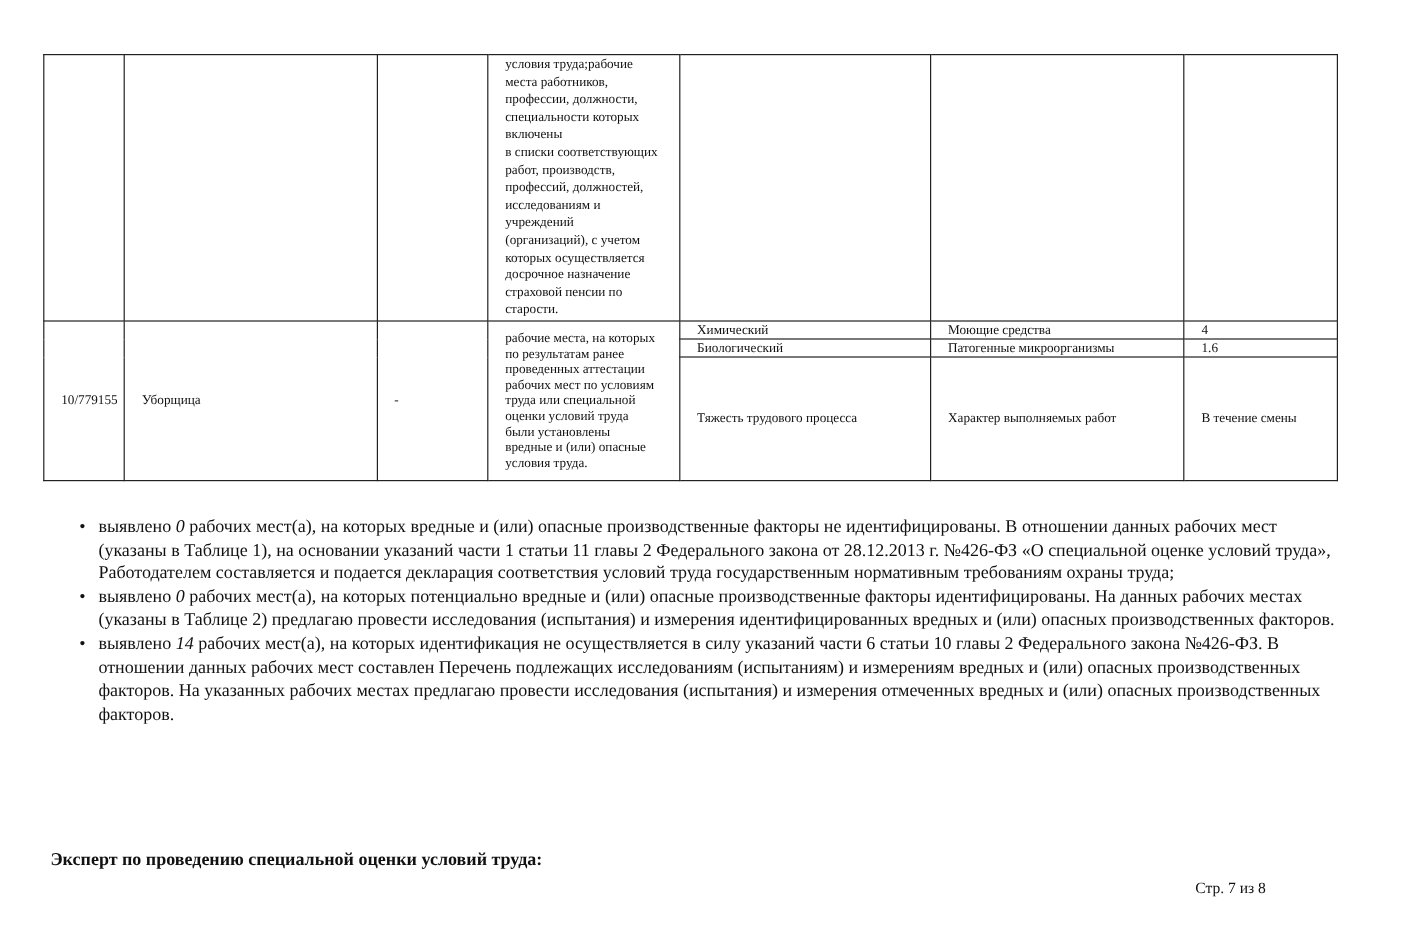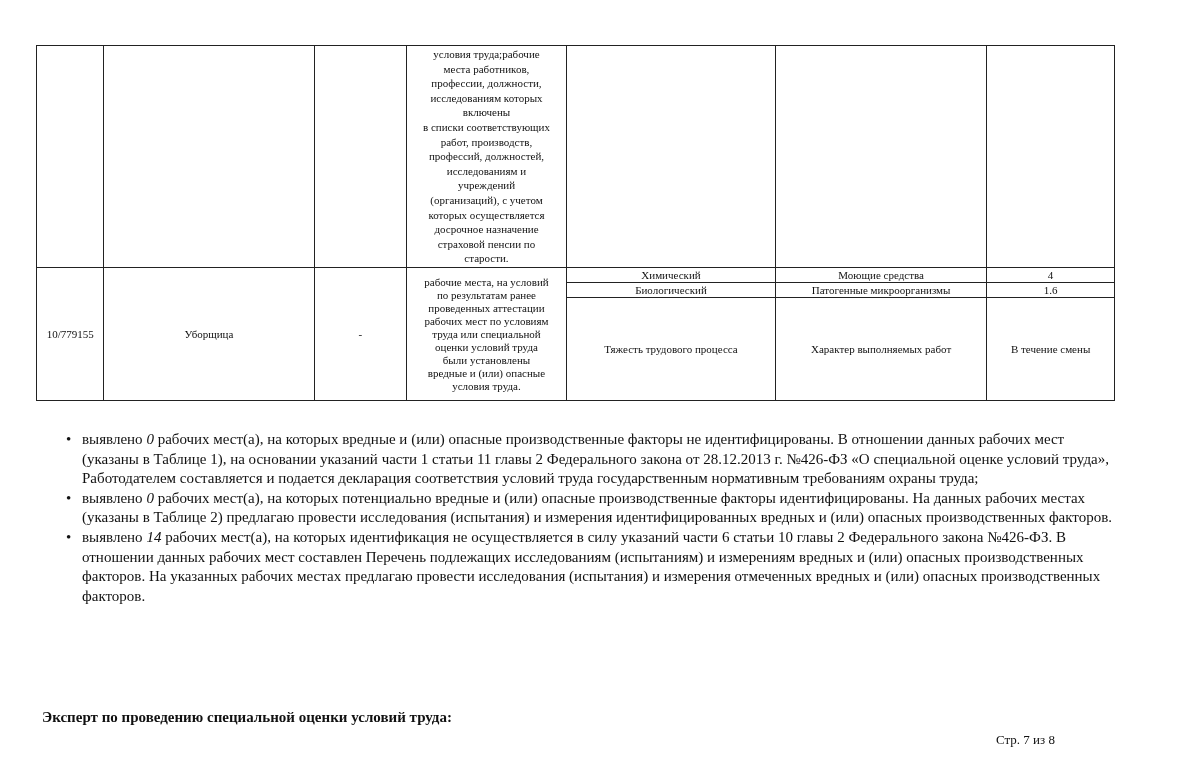--- a/index.html
+++ b/index.html
@@ -4,21 +4,21 @@
 <style>
   html, body { margin: 0; padding: 0; }
   body {
     width: 1180px; height: 775px; background: #ffffff; position: relative; overflow: hidden;
     font-family: "Liberation Serif", serif; color: #111;
   }
   table.t {
     position: absolute; left: 36px; top: 45px; border-collapse: collapse; table-layout: fixed;
     width: 1079px; font-size: 11px; line-height: 14.6px;
   }
-  table.t td { border: 1px solid #222; text-align: center; vertical-align: middle; padding: 0 3px; }
+  table.t td { border: 1px solid #222; text-align: left; vertical-align: middle; padding: 0 14px; }
   .c1 { width: 67px; } .c2 { width: 209px; } .c3 { width: 92px; } .c4 { width: 159px; }
   .c5 { width: 208px; } .c6 { width: 210px; } .c7 { width: 127px; }
   tr.r-top { height: 222px; }
   tr.r-s { height: 15px; }
   tr.r-s td { line-height: 13px; }
   .conc { position: absolute; left: 42px; top: 430px; width: 1080px; font-size: 15px; line-height: 19.6px; }
   .conc h2 { margin: 0; font-size: 15px; font-weight: bold; }
   .conc p { margin: 0; }
   .conc ul { margin: 0; padding-left: 40px; list-style: none; }
   .conc li { position: relative; }
@@ -42,21 +42,21 @@
   </colgroup>
   <tbody>
       <tr class="r-top">
     <td></td>
     <td></td>
     <td></td>
     <td id="basis-cont">
           <div>условия труда;рабочие</div>
           <div>места работников,</div>
           <div>профессии, должности,</div>
-          <div>исследованиям которых</div>
+          <div>специальности которых</div>
           <div>включены</div>
           <div>в списки соответствующих</div>
           <div>работ, производств,</div>
           <div>профессий, должностей,</div>
           <div>исследованиям и</div>
           <div>учреждений</div>
           <div>(организаций), с учетом</div>
           <div>которых осуществляется</div>
           <div>досрочное назначение</div>
           <div>страховой пенсии по</div>
@@ -64,21 +64,21 @@
         </td>
     <td></td>
     <td></td>
     <td></td>
   </tr>
   <tr class="r-s">
     <td rowspan="3">10/779155</td>
     <td rowspan="3">Уборщица</td>
     <td rowspan="3">-</td>
     <td rowspan="3" id="basis-row">
-          <div>рабочие места, на условий</div>
+          <div>рабочие места, на которых</div>
           <div>по результатам ранее</div>
           <div>проведенных аттестации</div>
           <div>рабочих мест по условиям</div>
           <div>труда или специальной</div>
           <div>оценки условий труда</div>
           <div>были установлены</div>
           <div>вредные и (или) опасные</div>
           <div>условия труда.</div>
         </td>
     <td>Химический</td>

